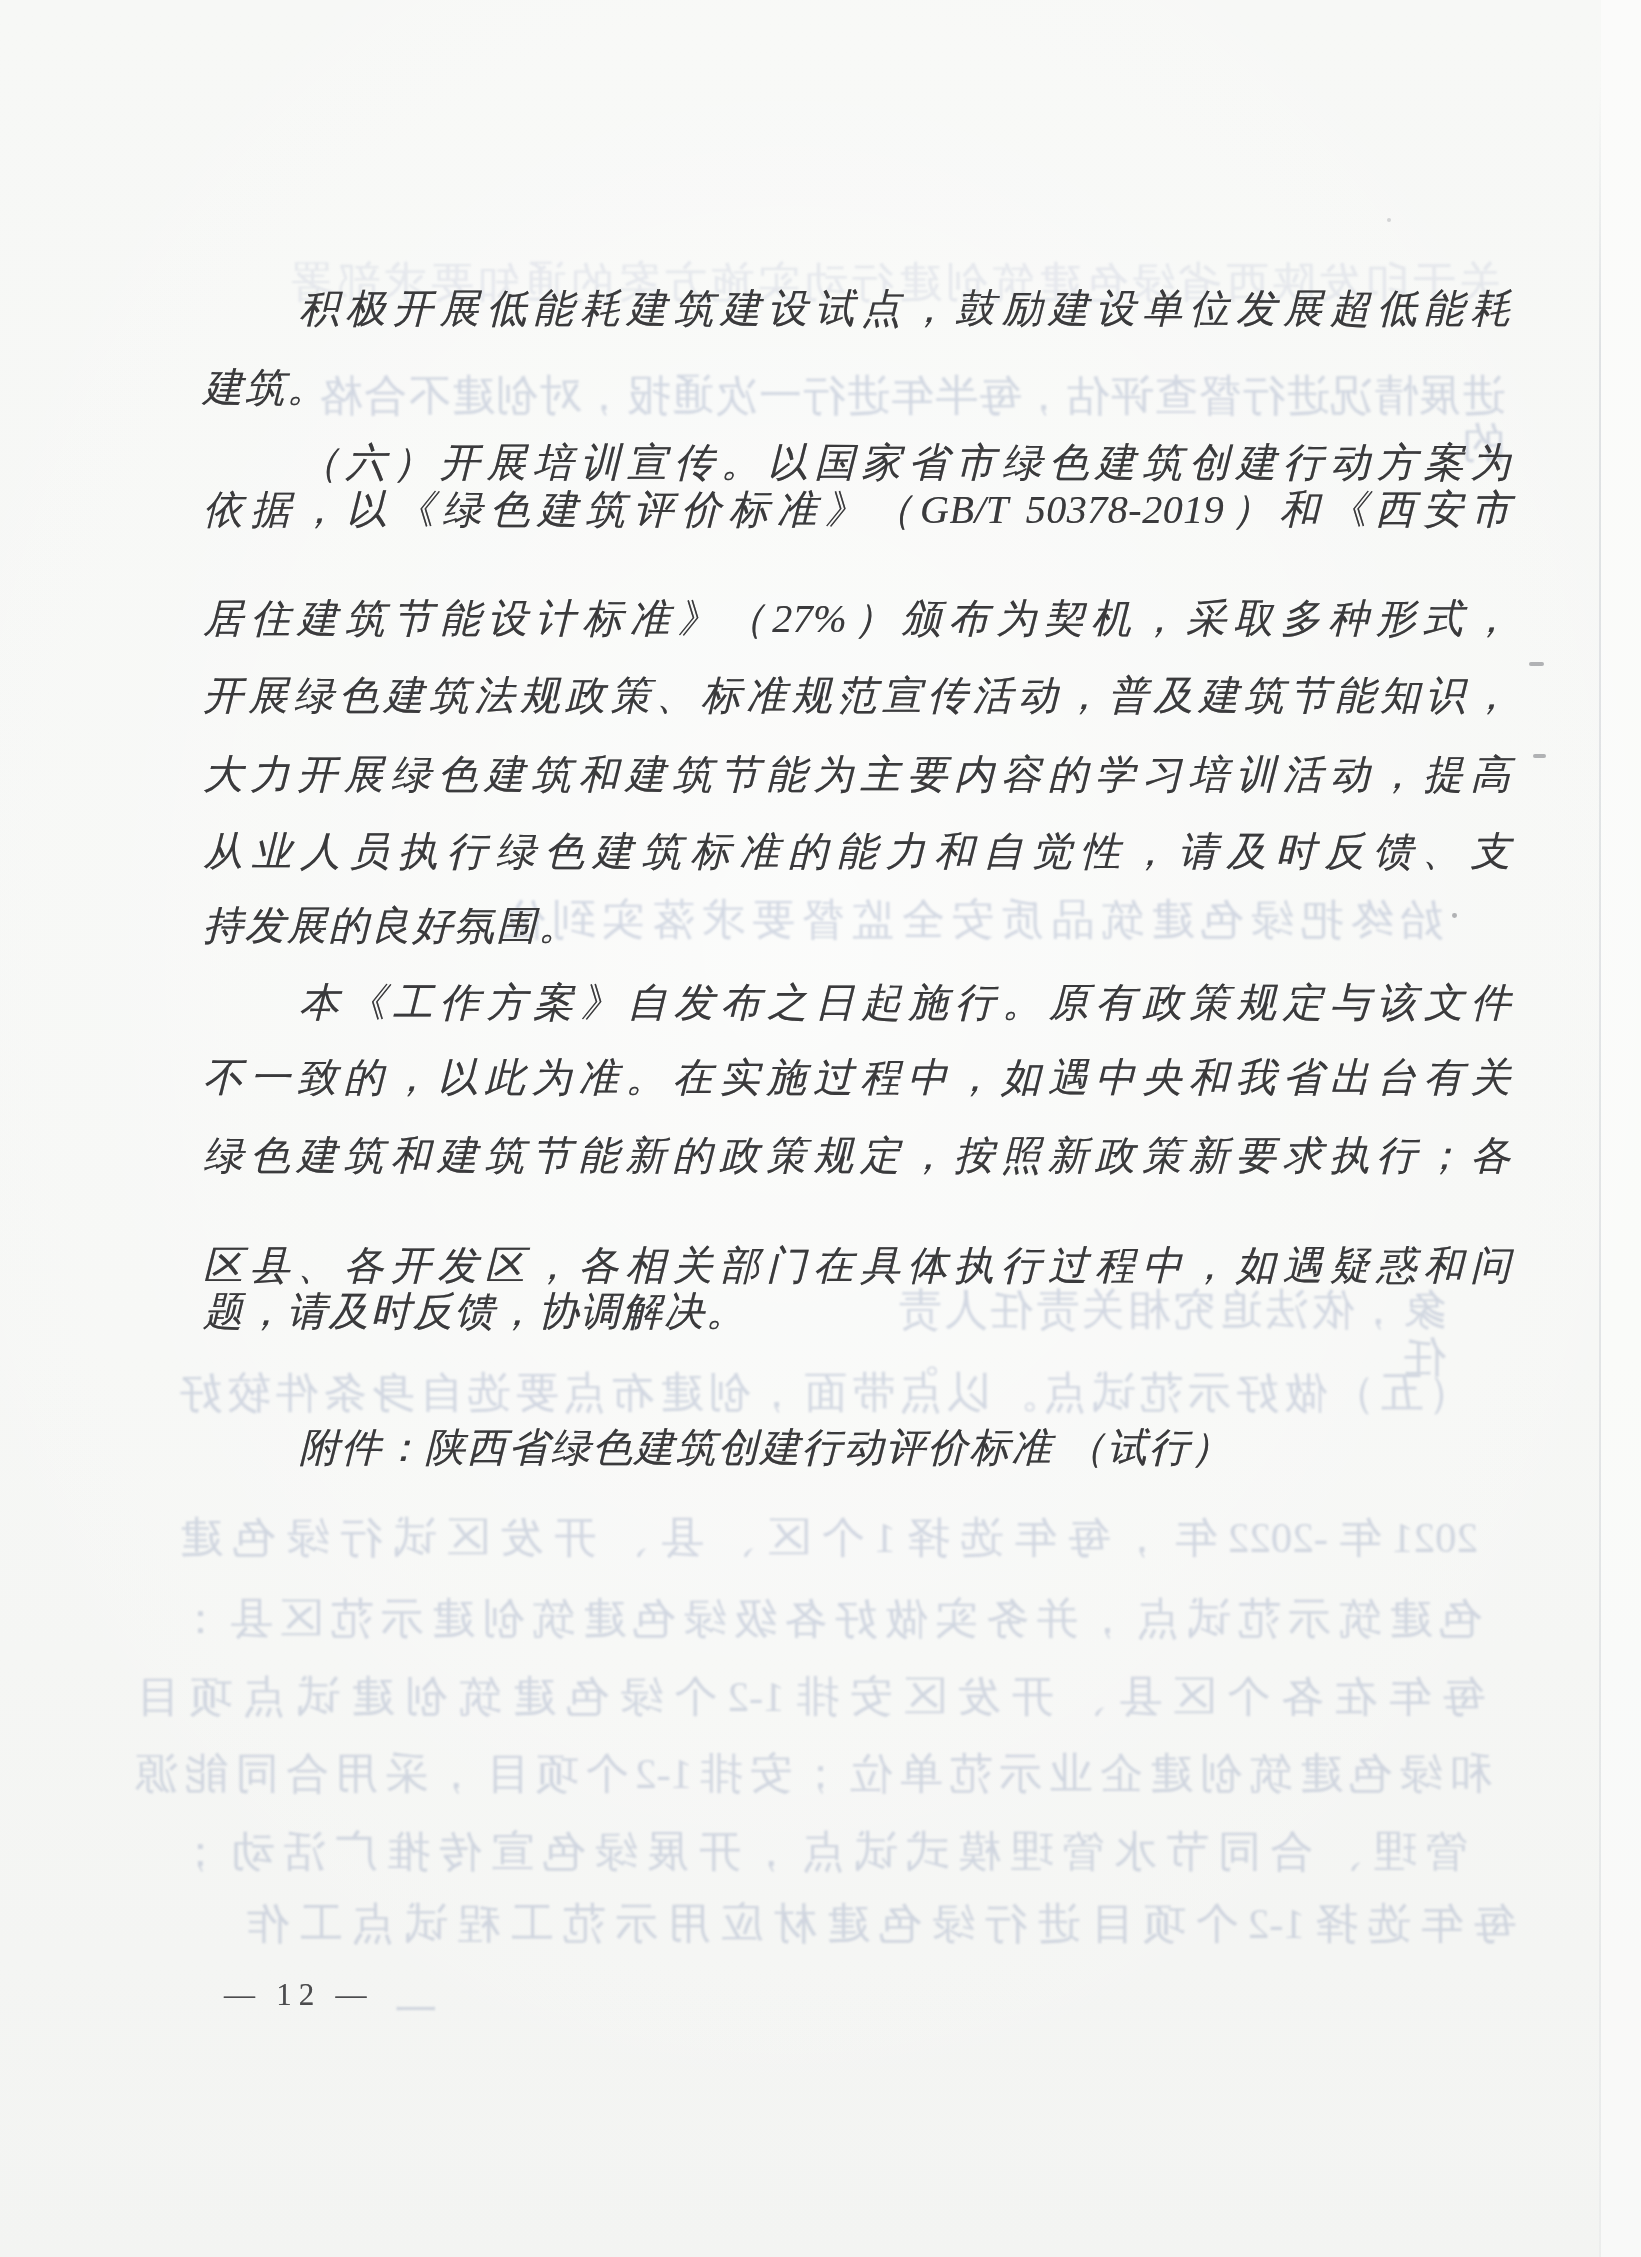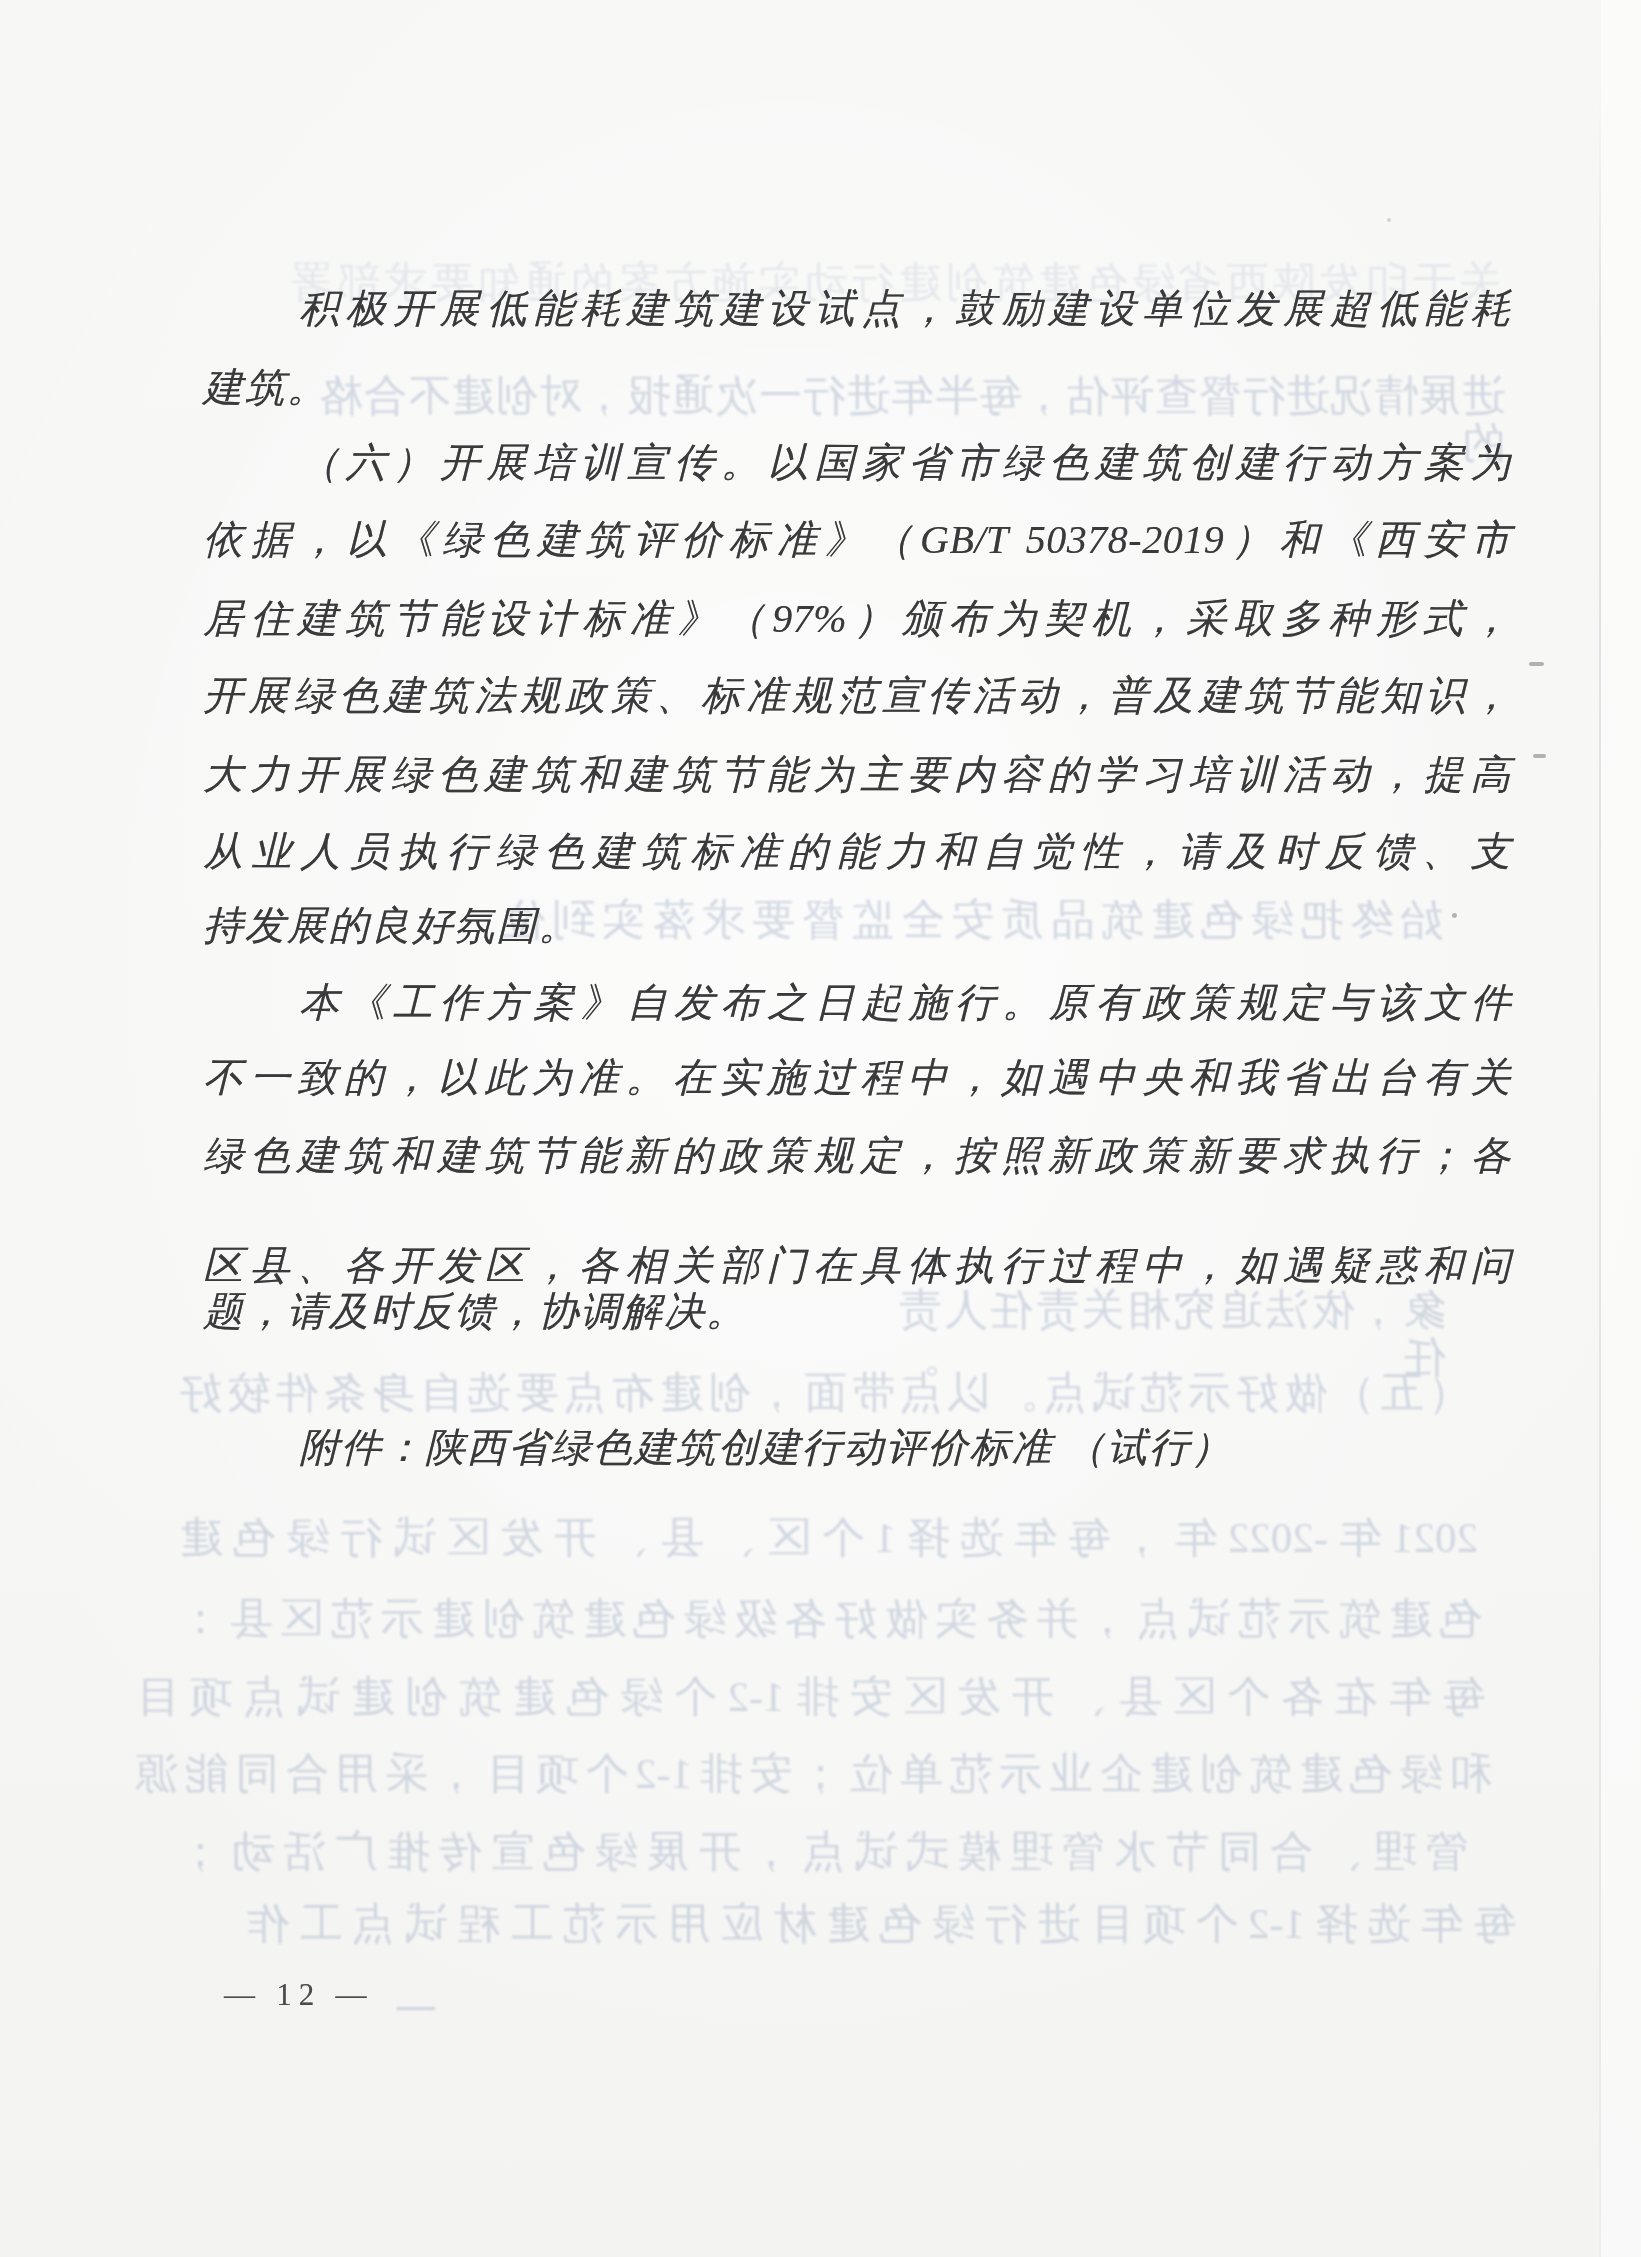--- a/index.html
+++ b/index.html
@@ -79,22 +79,22 @@
     <div class="ghost" style="top:1750px;left:135px;width:1357px;">和绿色建筑创建企业示范单位；安排1-2个项目，采用合同能源</div>
     <div class="ghost" style="top:1828px;left:179px;width:1289px;">管理、合同节水管理模式试点，开展绿色宣传推广活动；</div>
     <div class="ghost" style="top:1900px;left:246px;width:1270px;">每年选择1-2个项目进行绿色建材应用示范工程试点工作</div>
     <div class="ghost" style="top:1987px;left:377px;width:60px;">一</div>
   </div>
 
   <div>
     <div class="line indent" style="top:287px;">积极开展低能耗建筑建设试点，鼓励建设单位发展超低能耗</div>
     <div class="line nojust" style="top:366px;">建筑。</div>
     <div class="line indent" style="top:441px;">（六）开展培训宣传。以国家省市绿色建筑创建行动方案为</div>
-    <div class="line" style="top:518px;">依据，以《绿色建筑评价标准》（GB/T 50378-2019）和《西安市</div>
-    <div class="line" style="top:597px;">居住建筑节能设计标准》（97%）颁布为契机，采取多种形式，</div>
+    <div class="line" style="top:488px;">依据，以《绿色建筑评价标准》（GB/T 50378-2019）和《西安市</div>
+    <div class="line" style="top:597px;">居住建筑节能设计标准》（27%）颁布为契机，采取多种形式，</div>
     <div class="line" style="top:674px;">开展绿色建筑法规政策、标准规范宣传活动，普及建筑节能知识，</div>
     <div class="line" style="top:753px;">大力开展绿色建筑和建筑节能为主要内容的学习培训活动，提高</div>
     <div class="line" style="top:830px;">从业人员执行绿色建筑标准的能力和自觉性，请及时反馈、支</div>
     <div class="line nojust" style="top:904px;">持发展的良好氛围。</div>
     <div class="line indent" style="top:981px;">本《工作方案》自发布之日起施行。原有政策规定与该文件</div>
     <div class="line" style="top:1056px;">不一致的，以此为准。在实施过程中，如遇中央和我省出台有关</div>
     <div class="line" style="top:1134px;">绿色建筑和建筑节能新的政策规定，按照新政策新要求执行；各</div>
     <div class="line" style="top:1244px;">区县、各开发区，各相关部门在具体执行过程中，如遇疑惑和问</div>
     <div class="line nojust" style="top:1290px;">题，请及时反馈，协调解决。</div>
     <div class="line indent nojust" style="top:1426px;">附件：陕西省绿色建筑创建行动评价标准 （试行）</div>

